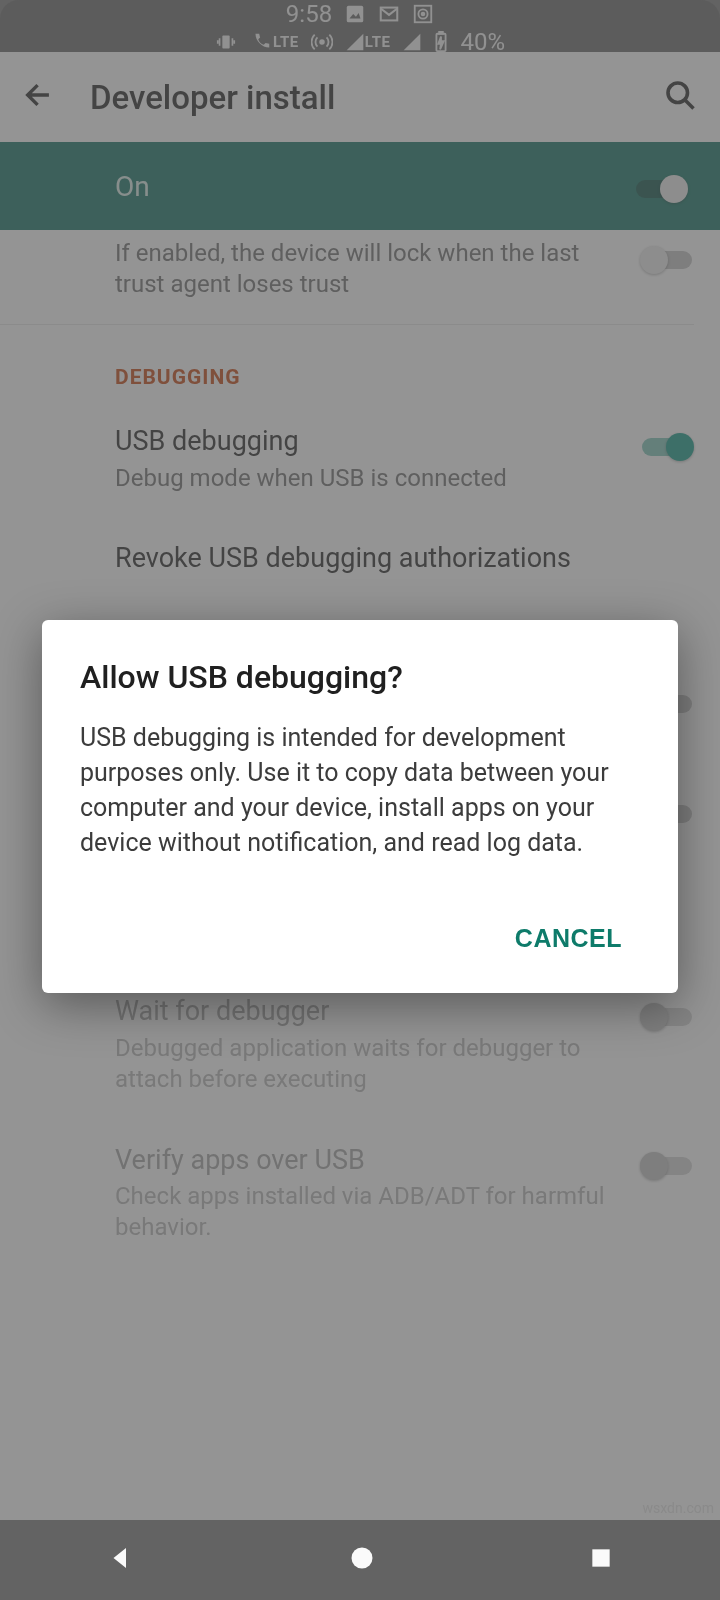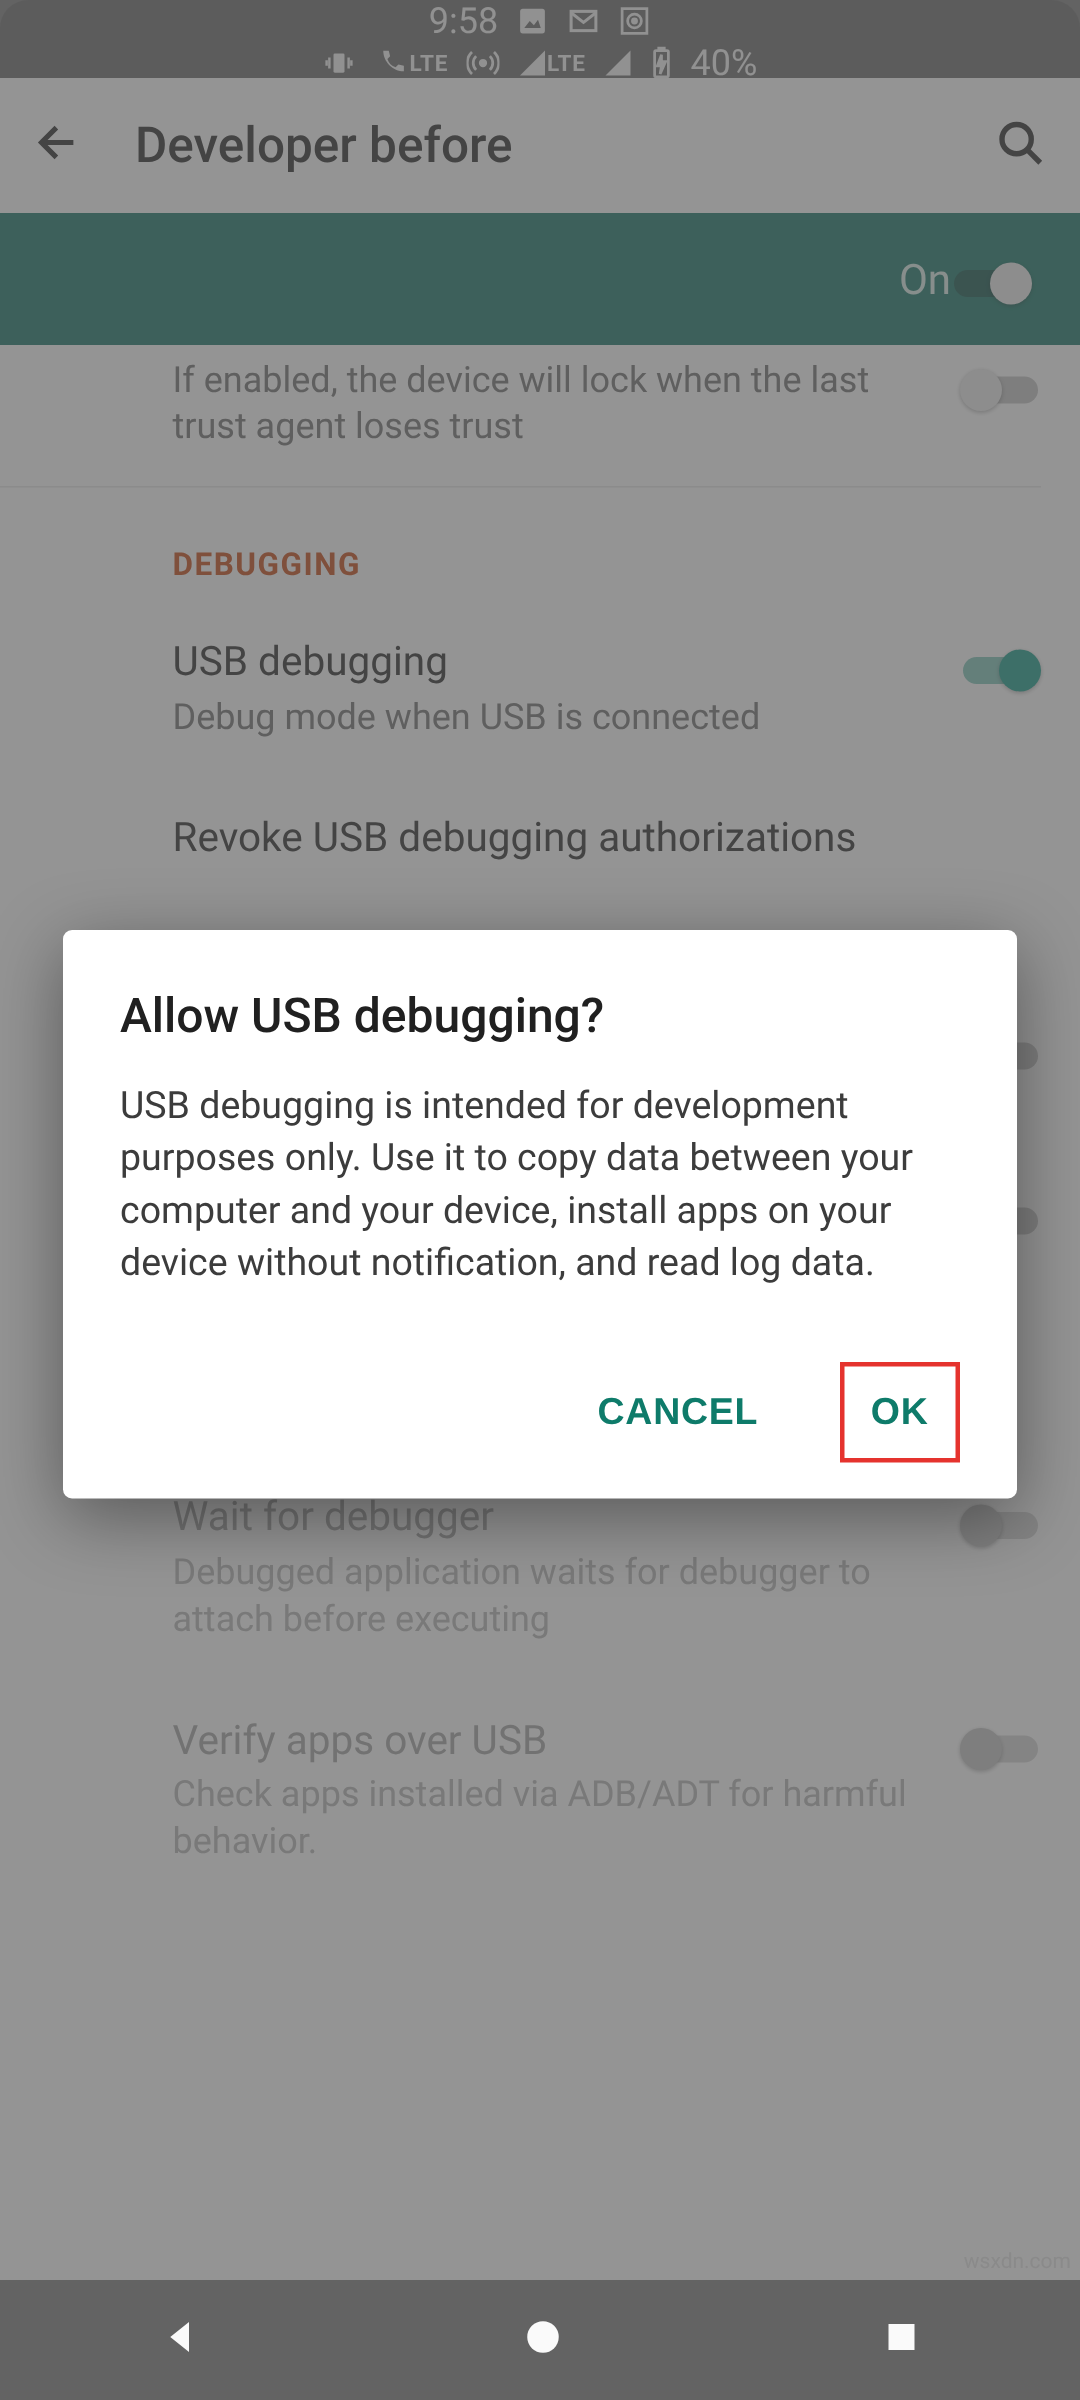--- a/index.html
+++ b/index.html
@@ -39,21 +39,21 @@
     .toolbar .back svg { width: 34px; height: 34px; }
     .toolbar-title { font-size: 33px; font-weight: 500; flex: 1; color: #212121; }
     .toolbar .search svg { width: 36px; height: 36px; }
     
     .master-bar {
       height: 88px;
       background: #0e6e5f;
       display: flex;
       align-items: center;
       padding: 0 32px 0 115px;
-      justify-content: flex-end;
+      justify-content: space-between;
     }
     .master-bar .label { color: #d6e9e5; font-size: 28px; }
     
     .content { padding-left: 115px; padding-right: 26px; }
     .setting-row { display: flex; align-items: flex-start; padding: 24px 0; gap: 24px; }
     .setting-text { flex: 1; }
     .setting-title { font-size: 27px; color: #212121; margin-bottom: 4px; line-height: 1.25; }
     .setting-sub { font-size: 24px; color: #6b6b6b; line-height: 1.3; }
     .setting-disabled .setting-title { color: #9e9e9e; }
     .setting-disabled .setting-sub { color: #b0b0b0; }
@@ -168,21 +168,21 @@
         </svg>
       </span>
     <span>40%</span>
   </div>
 </div>
 
 <div class="toolbar">
   <span class="back"><svg viewBox="0 0 24 24" fill="none" stroke="#212121" stroke-width="2.4">
         <path d="M19 12H5M11 5l-7 7 7 7"></path>
       </svg></span>
-  <div class="toolbar-title">Developer before</div>
+  <div class="toolbar-title">Developer install</div>
   <span class="search"><svg viewBox="0 0 24 24" fill="none" stroke="#212121" stroke-width="2.4">
         <circle cx="10.5" cy="10.5" r="6.5"></circle>
         <path d="M21 21l-5.5-5.5"></path>
       </svg></span>
 </div>
 
 <div class="master-bar">
   <span class="label">On</span>
   <div class="toggle master-toggle on">
       <div class="track"></div>
@@ -273,21 +273,20 @@
       </div>
   </div>
 </div>
 
 <div class="overlay">
   <div class="dialog">
     <div class="dialog-title">Allow USB debugging?</div>
     <div class="dialog-body">USB debugging is intended for development purposes only. Use it to copy data between your computer and your device, install apps on your device without notification, and read log data.</div>
     <div class="dialog-actions">
       <button class="dialog-btn">CANCEL</button>
-      <button class="dialog-btn ok-highlight">OK</button>
     </div>
   </div>
 </div>
 
 <div class="watermark">wsxdn.com</div>
 
 <div class="nav-bar">
   <span><svg width="30" height="30" viewBox="0 0 24 24">
         <path d="M16 4v16L6 12z"></path>
       </svg></span>

